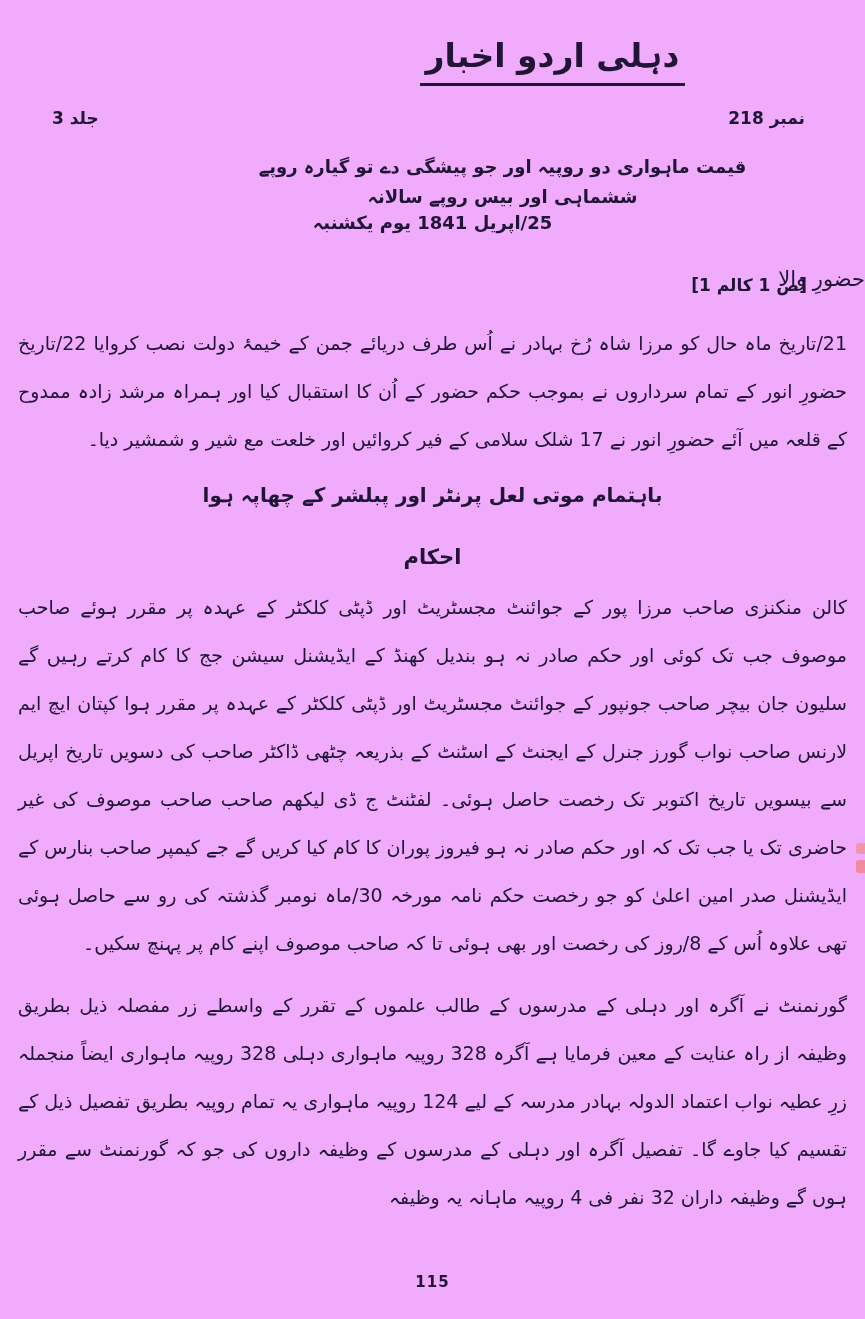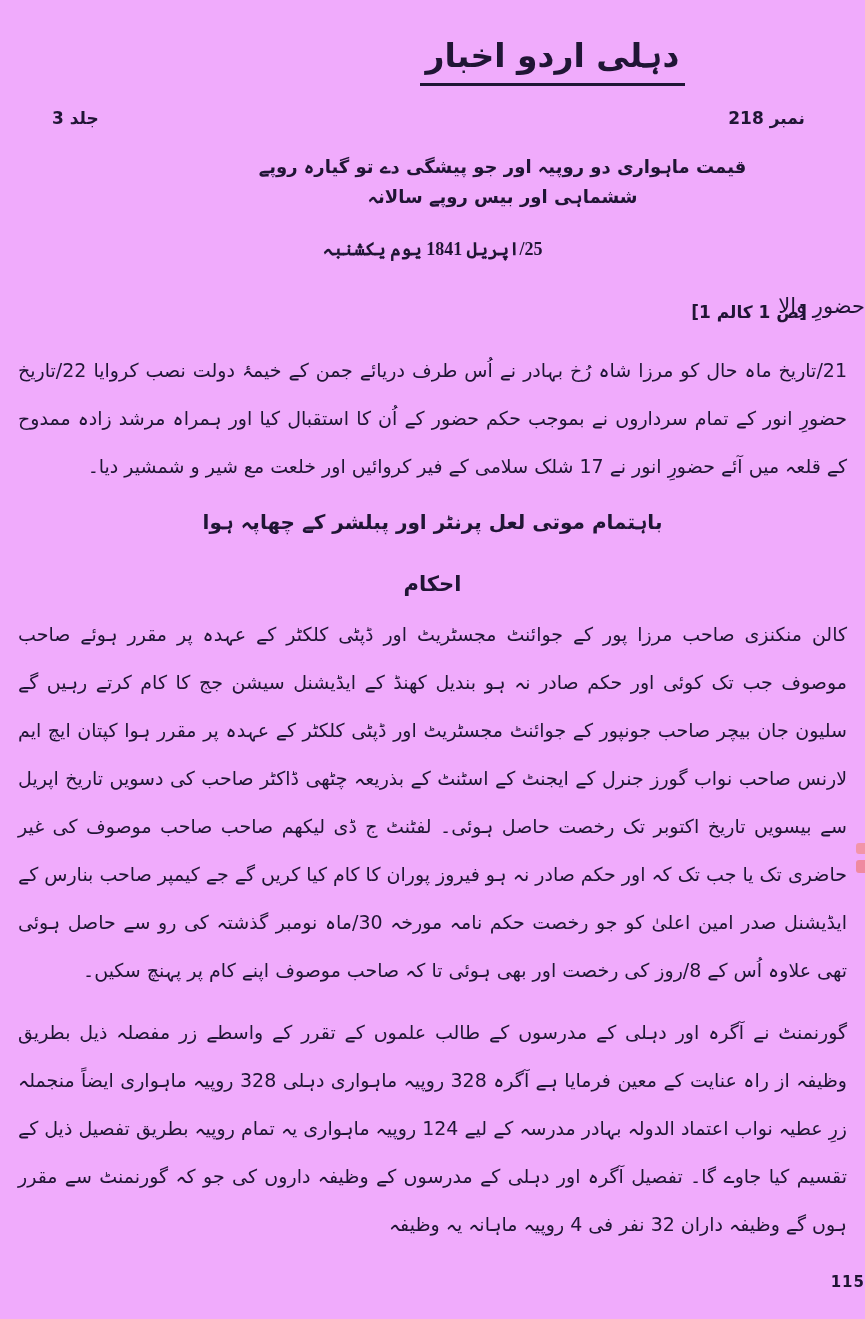--- a/index.html
+++ b/index.html
@@ -44,24 +44,22 @@
   .price-line {
     text-align: center;
     margin-top: 24px;
     padding: 0 110px 0 250px;
     font-size: 18px;
     font-weight: bold;
     line-height: 30px;
   }
   .date-line {
     text-align: center;
-    margin-top: 26px;
     font-size: 18px;
     font-weight: bold;
-    font-family: Liberation Serif, serif;
   }
   .section-head-row {
     position: relative;
     margin-top: 34px;
     height: 38px;
   }
   .column-ref {
     position: absolute;
     right: 58px;
     top: 8px;
@@ -88,21 +86,21 @@
     text-align: center;
     margin-top: 38px;
     font-size: 21px;
     font-weight: bold;
   }
   .page-number {
     position: absolute;
     bottom: 28px;
     left: 0;
     right: 0;
-    text-align: right;
+    text-align: center;
     font-size: 15px;
     font-weight: bold;
     letter-spacing: 1px;
   }
   .edge-mark {
     position: absolute;
     right: 0;
     width: 9px;
     border-radius: 3px 0 0 3px;
   }

